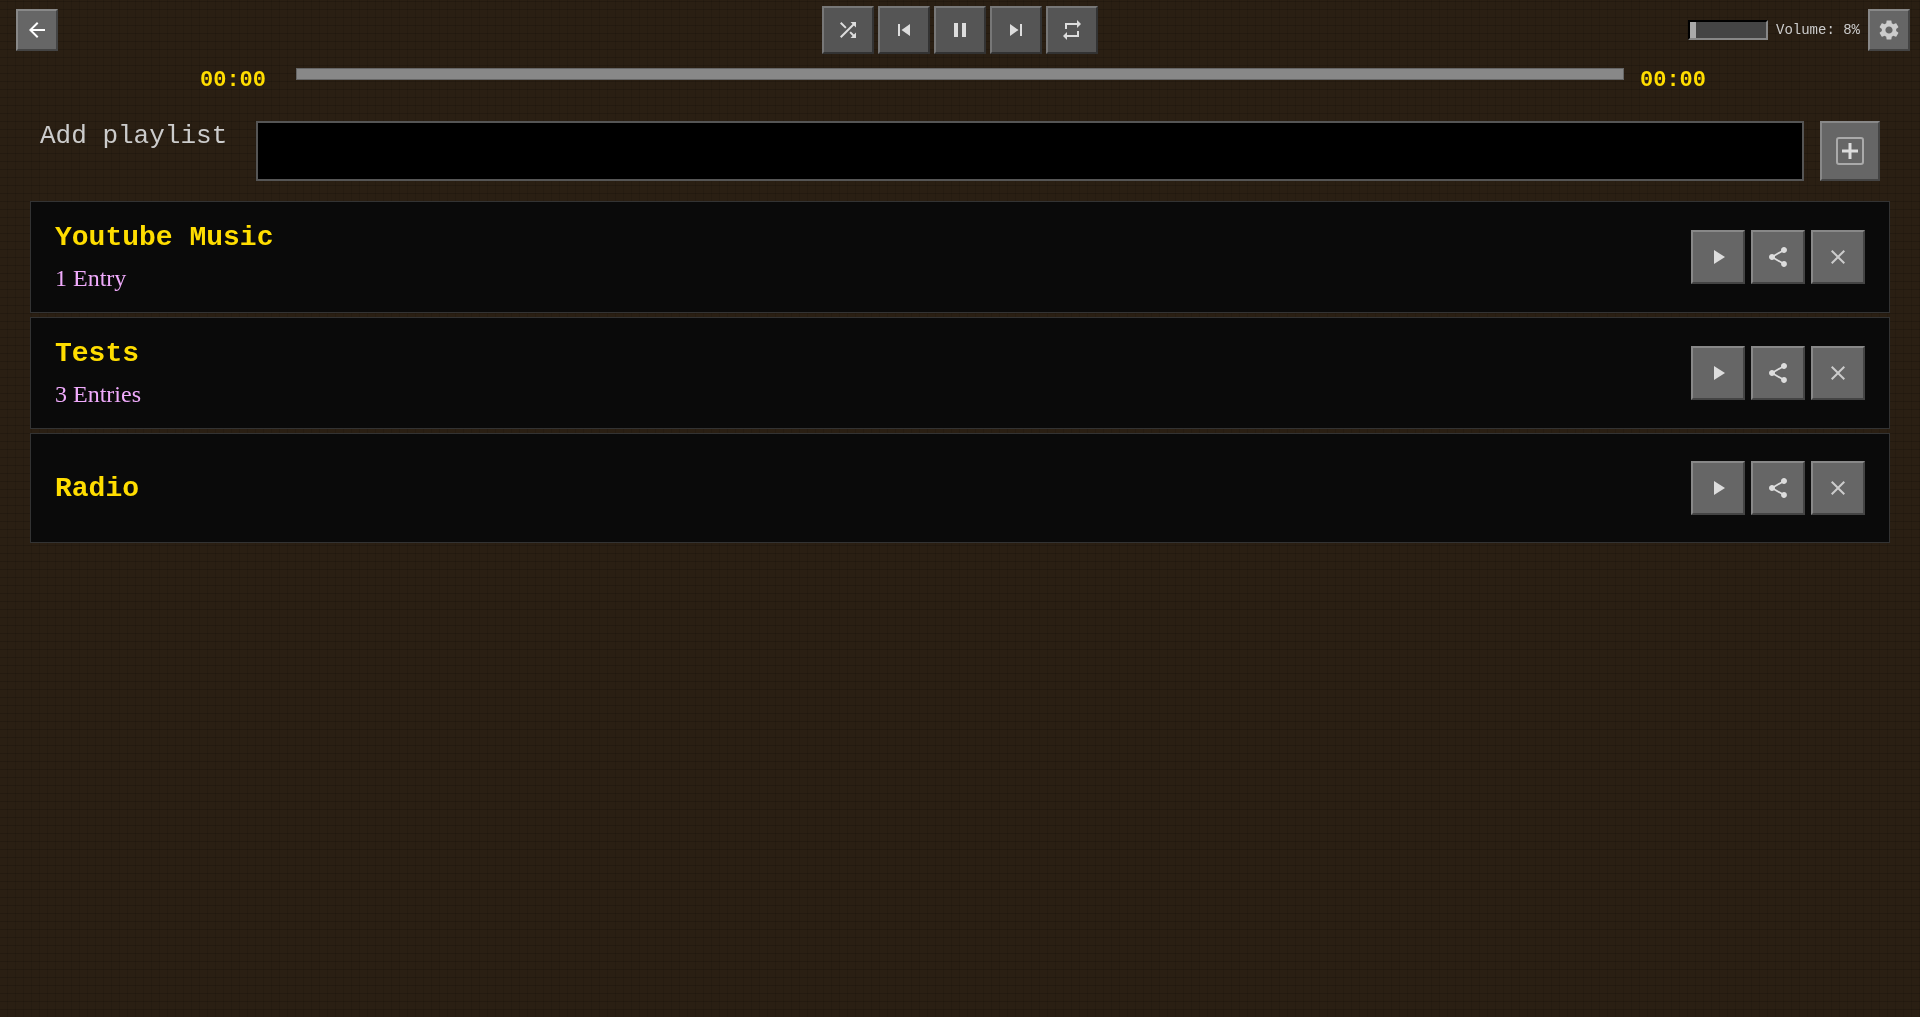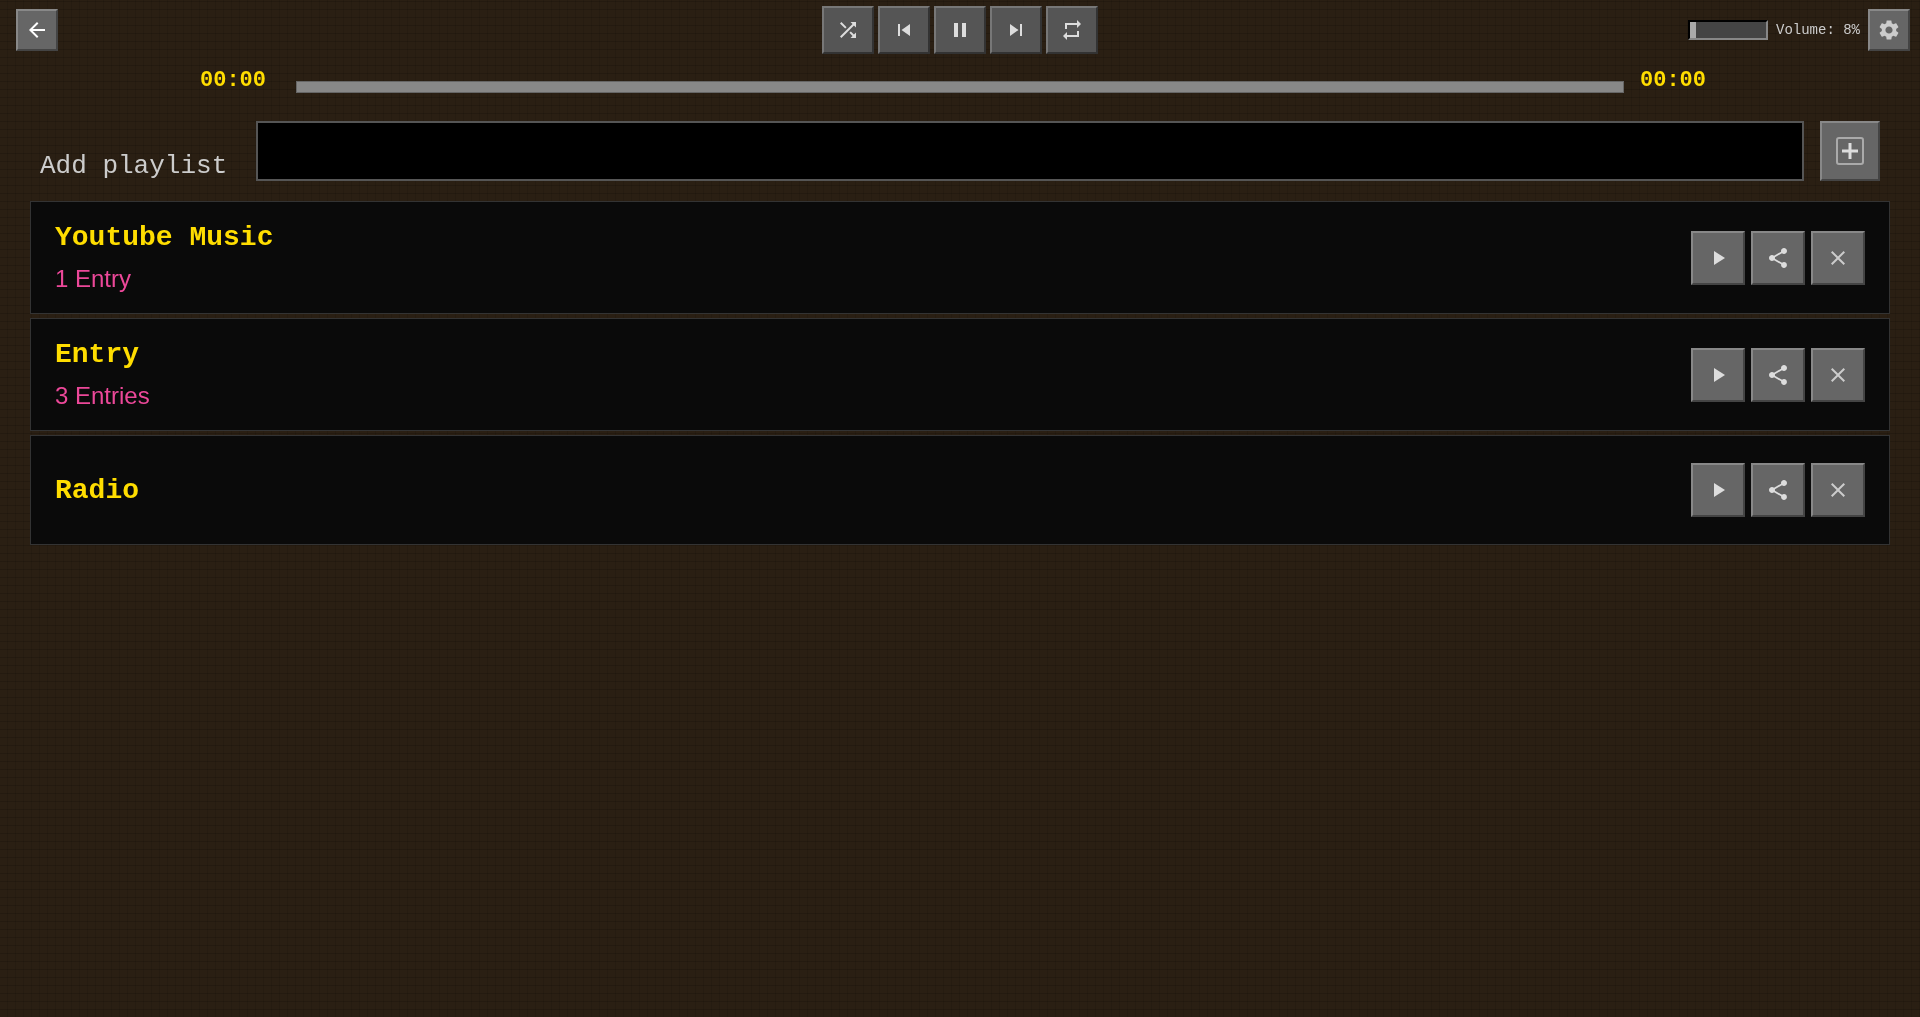--- a/index.html
+++ b/index.html
@@ -110,21 +110,21 @@
       display: flex;
       align-items: center;
       justify-content: center;
       cursor: pointer;
       font-size: 18px;
     }
 
     
     .progress-area {
       display: flex;
-      align-items: flex-end;
+      align-items: flex-start;
       padding: 8px 200px;
       gap: 16px;
     }
 
     .time-display {
       color: #ffdd00;
       font-size: 22px;
       font-family: 'Courier New', monospace;
       font-weight: bold;
       min-width: 80px;
@@ -140,21 +140,21 @@
 
     .progress-bar-fill {
       height: 100%;
       background: #999;
       width: 0%;
     }
 
     
     .add-playlist-section {
       display: flex;
-      align-items: flex-end;
+      align-items: flex-start;
       padding: 20px 40px;
       gap: 16px;
     }
 
     .add-playlist-label {
       color: #cccccc;
       font-size: 26px;
       font-family: 'Courier New', monospace;
       min-width: 200px;
     }
@@ -212,23 +212,23 @@
     }
 
     .playlist-name {
       color: #ffdd00;
       font-size: 28px;
       font-family: 'Courier New', monospace;
       font-weight: bold;
     }
 
     .playlist-count {
-      color: #ec4899;
+      color: #f0abfc;
       font-size: 24px;
-      font-family: Liberation Sans, sans-serif;
+      font-family: Liberation Serif, serif;
     }
 
     .playlist-actions {
       display: flex;
       gap: 6px;
       align-items: center;
     }
 
     .action-btn {
       width: 54px;
@@ -348,21 +348,21 @@
         </div>
         <div class="action-btn delete">
           <svg width="24" height="24" viewBox="0 0 24 24" fill="#ccc">
             <path d="M19 6.41L17.59 5 12 10.59 6.41 5 5 6.41 10.59 12 5 17.59 6.41 19 12 13.41 17.59 19 19 17.59 13.41 12z"></path>
           </svg>
         </div>
       </div>
     </div>
     <div class="playlist-item">
       <div class="playlist-item-info">
-        <span class="playlist-name">Entry</span>
+        <span class="playlist-name">Tests</span>
         <span class="playlist-count">3 Entries</span>
       </div>
       <div class="playlist-actions">
         <div class="action-btn">
           <svg width="24" height="24" viewBox="0 0 24 24" fill="#ddd">
             <path d="M8 5v14l11-7z"></path>
           </svg>
         </div>
         <div class="action-btn">
           <svg width="24" height="24" viewBox="0 0 24 24" fill="#ddd">

